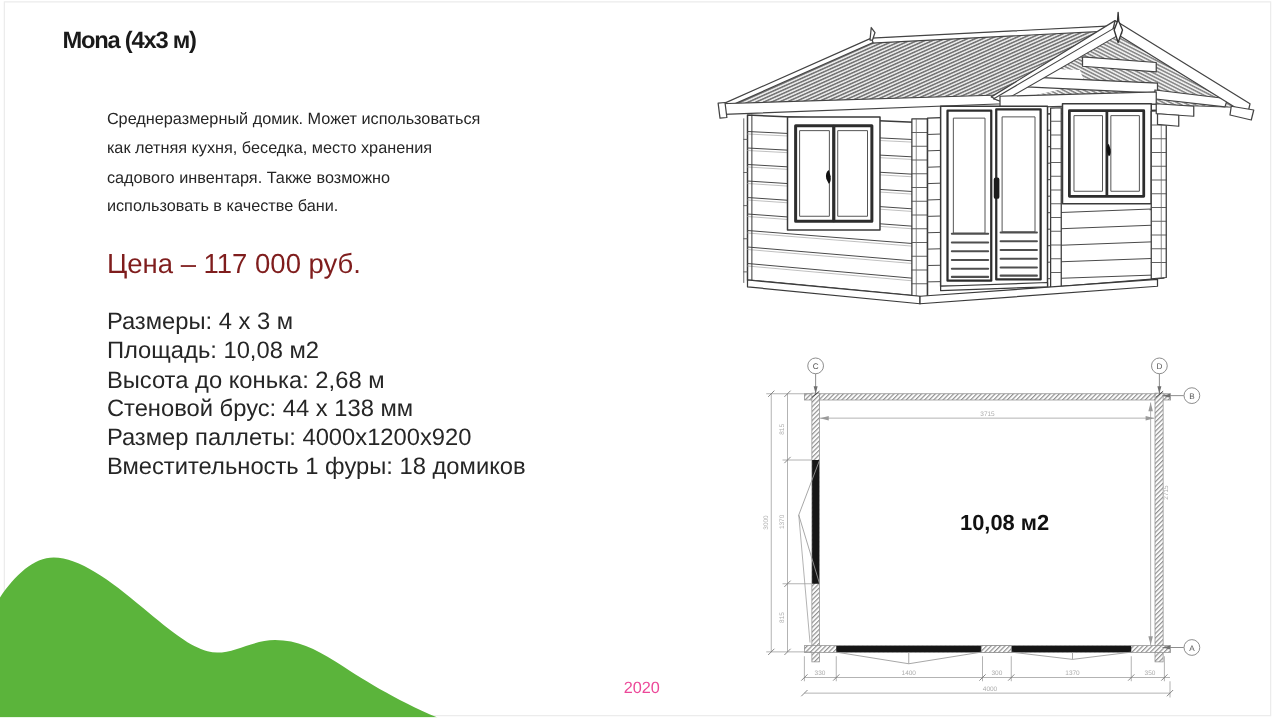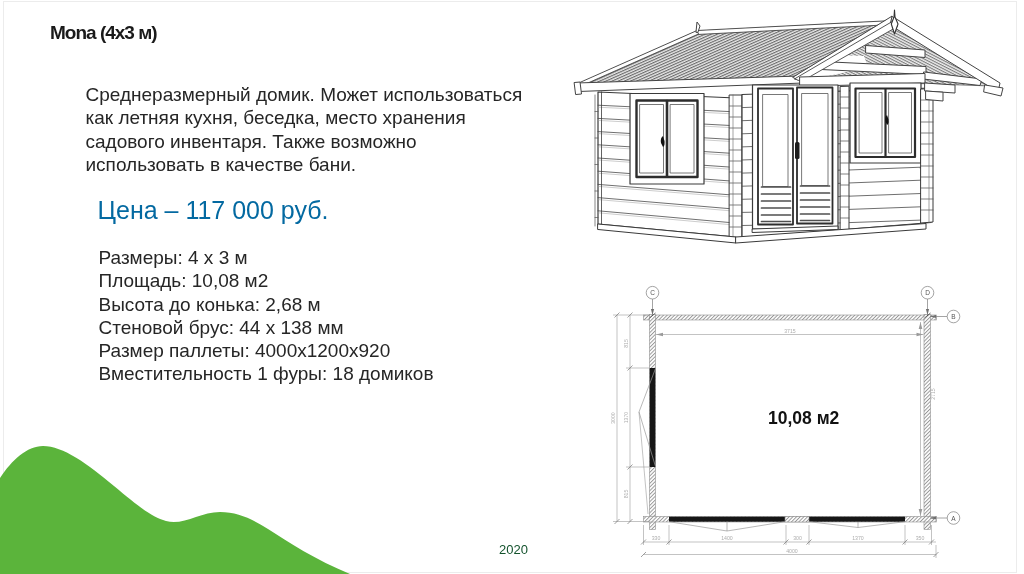--- a/index.html
+++ b/index.html
@@ -1,22 +1,22 @@
 <!DOCTYPE html>
 <html><head>
 <meta charset="utf-8">
 <style>
   html,body{margin:0;padding:0;}
   body{width:1024px;height:574px;position:relative;background:#ffffff;
        font-family:"Liberation Sans",sans-serif;overflow:hidden;}
   .title{position:absolute;left:50px;top:15.5px;font-size:19px;line-height:34px;letter-spacing:-1px;font-weight:bold;color:#1a1a1a;}
-  .desc{position:absolute;left:85.5px;top:83px;font-size:19px;line-height:23.3px;color:#262626;}
-  .price{position:absolute;left:85.5px;top:199px;font-size:25px;line-height:23.3px;color:#0369a1;margin-left:12px;}
-  .specs{position:absolute;left:85.5px;top:246px;font-size:19px;line-height:23.3px;color:#262626;margin-left:13px;}
-  .year{position:absolute;left:499px;top:543px;font-size:13px;line-height:13px;color:#14532d;}
+  .desc{position:absolute;left:85.5px;top:83px;font-size:13px;line-height:23.3px;color:#262626;}
+  .price{position:absolute;left:85.5px;top:199px;font-size:22px;line-height:23.3px;color:#7f1d1d;}
+  .specs{position:absolute;left:85.5px;top:246px;font-size:19px;line-height:23.3px;color:#262626;}
+  .year{position:absolute;left:499px;top:543px;font-size:13px;line-height:13px;color:#ec4899;}
 </style>
 </head>
 <body>
 
   <div style="position:absolute;left:3px;top:1px;width:1012px;height:570px;border:1px solid #ececec;"></div>
 
   <div class="title">Mona (4x3 м)</div>
 
   <div class="desc">Среднеразмерный домик. Может использоваться<br>как летняя кухня, беседка, место хранения<br>садового инвентаря. Также возможно<br>использовать в качестве бани.</div>
 

